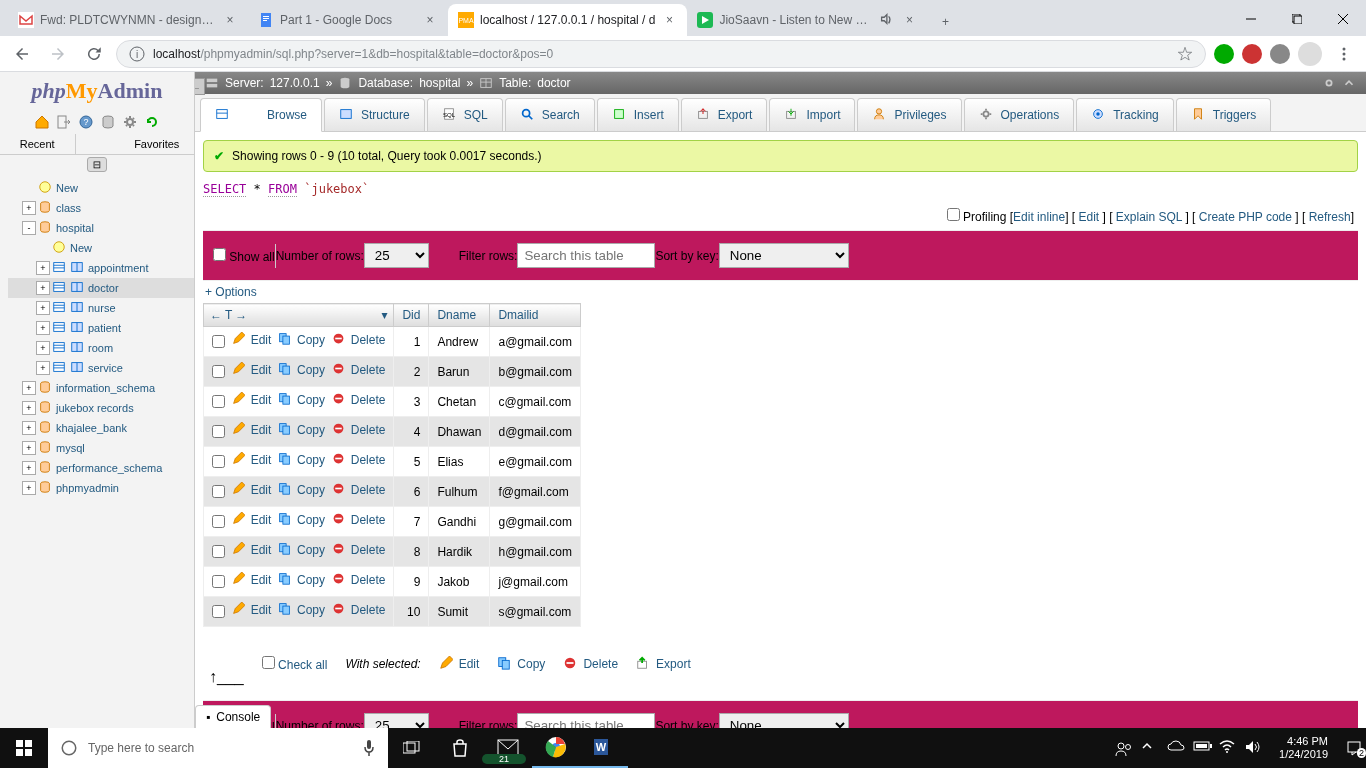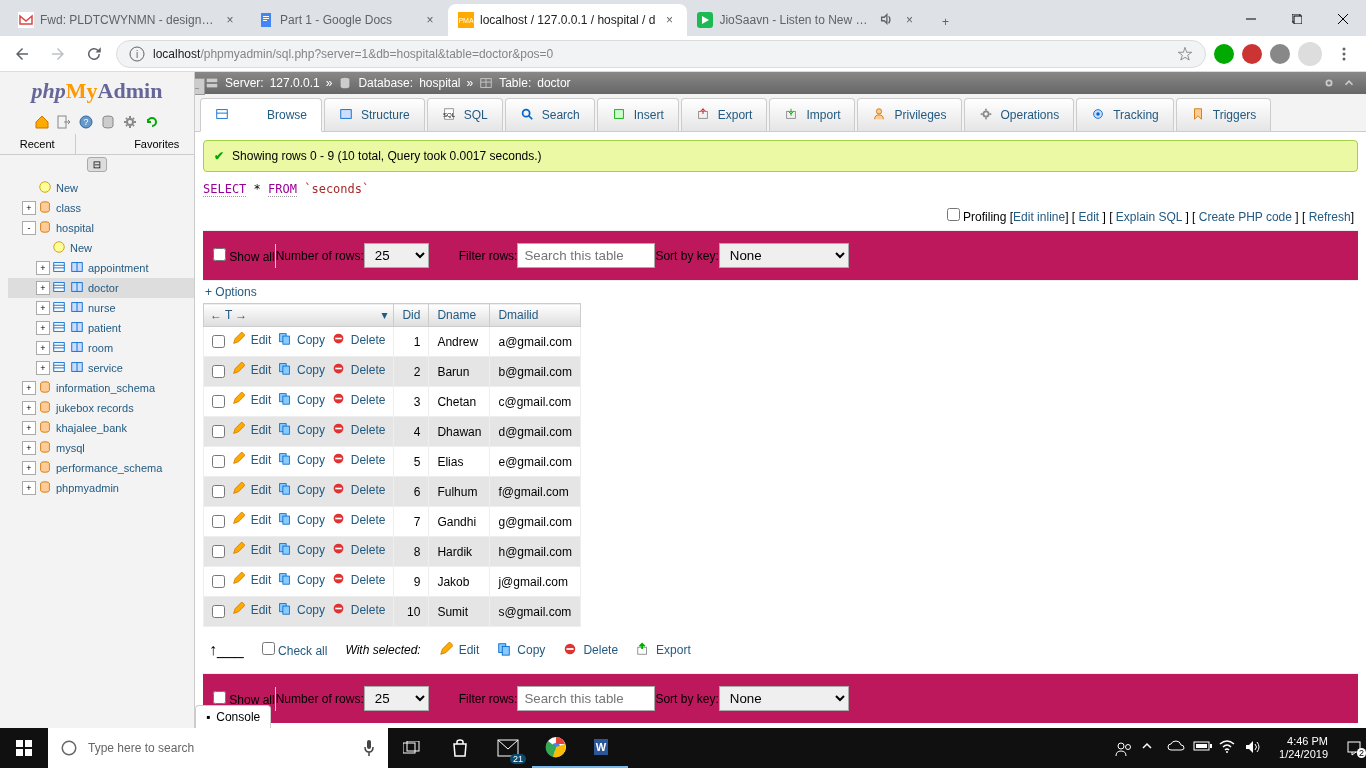--- a/index.html
+++ b/index.html
@@ -87,21 +87,21 @@
 .data-table th.arrow-cell { padding: 4px 6px; }
 .data-table th .h-content { display: flex; align-items: center; gap: 3px; }
 .data-table td { padding: 5px 8px; border: 1px solid #eee; }
 .data-table tr.odd { background: #fff; }
 .data-table tr.even { background: #e5e5e5; }
 .row-action { color: #235a81; display: inline-flex; align-items: center; gap: 3px; }
 .icon16 { width: 16px; height: 16px; display: inline-block; }
 .num-cell { text-align: right; }
 
 .bulk-actions { display: flex; align-items: center; gap: 18px; padding: 14px 6px; font-size: 12px; }
-.bulk-actions .arrow-up { font-size: 16px; }
+.bulk-actions .arrow-up { font-size: 16px; margin-top: 27px; }
 .bulk-link { color: #235a81; display: inline-flex; align-items: center; gap: 4px; }
 .italic { font-style: italic; }
 
 .console-bar { position: absolute; bottom: 0; left: 0; background: #fff; border: 1px solid #ccc; border-bottom: none; padding: 4px 10px; font-size: 12px; display: flex; align-items: center; gap: 6px; border-radius: 4px 4px 0 0; }
 
 
 .taskbar { position: fixed; bottom: 0; left: 0; right: 0; height: 40px; background: #101010; display: flex; align-items: center; color: #fff; font-size: 12px; }
 .taskbar-btn { width: 48px; height: 40px; display: flex; align-items: center; justify-content: center; }
 .search-box { display: flex; align-items: center; background: #fff; color: #666; height: 40px; width: 340px; padding: 0 12px; gap: 10px; }
 .tray { margin-left: auto; display: flex; align-items: center; gap: 10px; padding-right: 4px; }
@@ -623,21 +623,21 @@
 
     <div class="content-area">
       <div class="success-box">
         <span class="success-icon">✔</span>
         <span>Showing rows 0 - 9 (10 total, Query took 0.0017 seconds.)</span>
       </div>
       <div class="sql-box">
         <span class="sql-keyword">SELECT</span>
         <span>*</span>
         <span class="sql-keyword">FROM</span>
-        <span class="sql-table">`seconds`</span>
+        <span class="sql-table">`jukebox`</span>
       </div>
       <div class="action-links">
         <input type="checkbox" style="">
         <span class="action-label">Profiling</span>
         [<a href="#">Edit inline</a>]
         [ <a href="#">Edit</a> ]
         [ <a href="#">Explain SQL</a> ]
         [ <a href="#">Create PHP code</a> ]
         [ <a href="#">Refresh</a>]
       </div>
@@ -965,21 +965,21 @@
   <div class="taskbar-btn">
       <svg width="20" height="20" viewBox="0 0 20 20">
         <path d="M4 6 L16 6 L15 18 L5 18 Z M7 6 L7 4 Q7 2 10 2 Q13 2 13 4 L13 6" fill="none" stroke="#fff" stroke-width="1.5"></path>
       </svg>
     </div>
   <div class="taskbar-btn" style="position:relative">
       <svg width="22" height="18" viewBox="0 0 22 18">
         <rect x="1" y="1" width="20" height="16" fill="none" stroke="#fff"></rect>
         <path d="M1 1 L11 10 L21 1" fill="none" stroke="#fff"></path>
       </svg>
-      <span style="position:absolute;bottom:4px;right:6px;background:#0c4a6e;color:#fff;font-size:9px;padding:0 3px;border-radius:6px">21</span>
+      <span style="position:absolute;bottom:4px;right:6px;background:#14532d;color:#fff;font-size:9px;padding:0 17px;border-radius:6px">21</span>
     </div>
   <div class="taskbar-btn" style="border-bottom:2px solid #76b9ed">
       <svg width="22" height="22" viewBox="0 0 22 22">
         <circle cx="11" cy="11" r="10" fill="#fff"></circle>
         <circle cx="11" cy="11" r="4" fill="#4285f4"></circle>
         <path d="M11 1 A10 10 0 0 1 20 8 L11 8 Z" fill="#ea4335"></path>
         <path d="M20 8 A10 10 0 0 1 8 21 L11 11 Z" fill="#fbbc05"></path>
         <path d="M8 21 A10 10 0 0 1 3 5 L11 11 Z" fill="#34a853"></path>
       </svg>
     </div>

